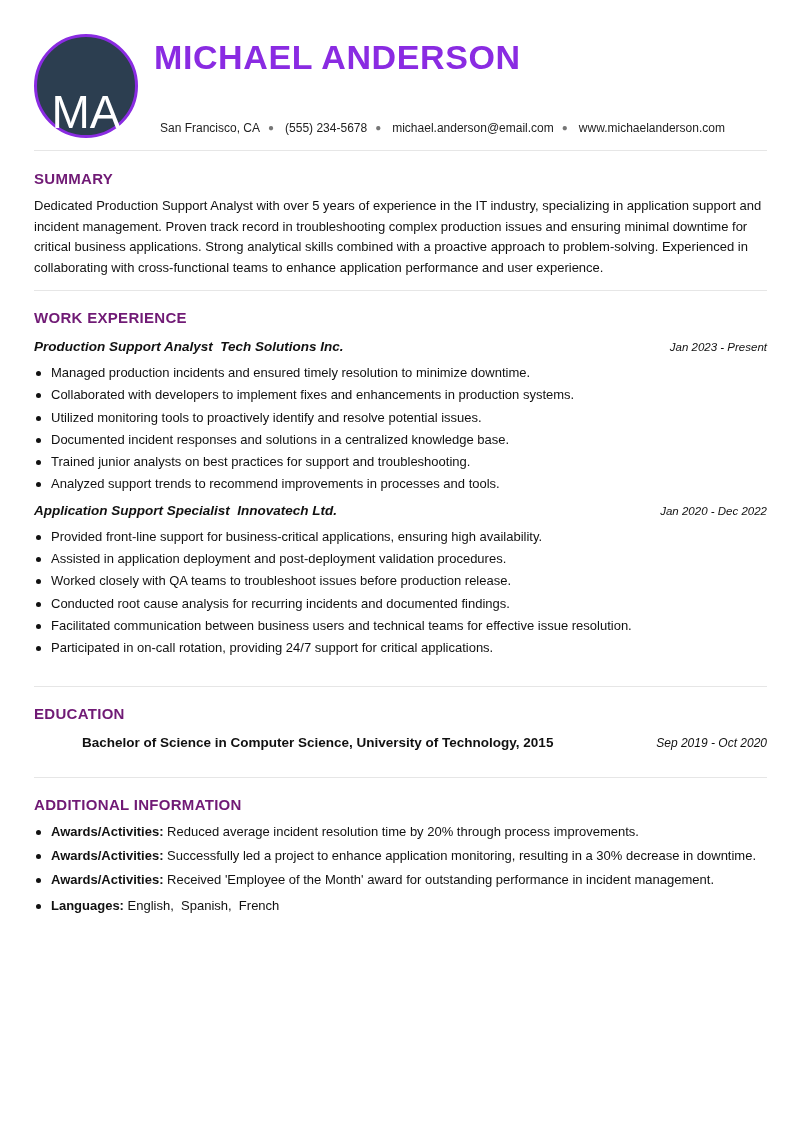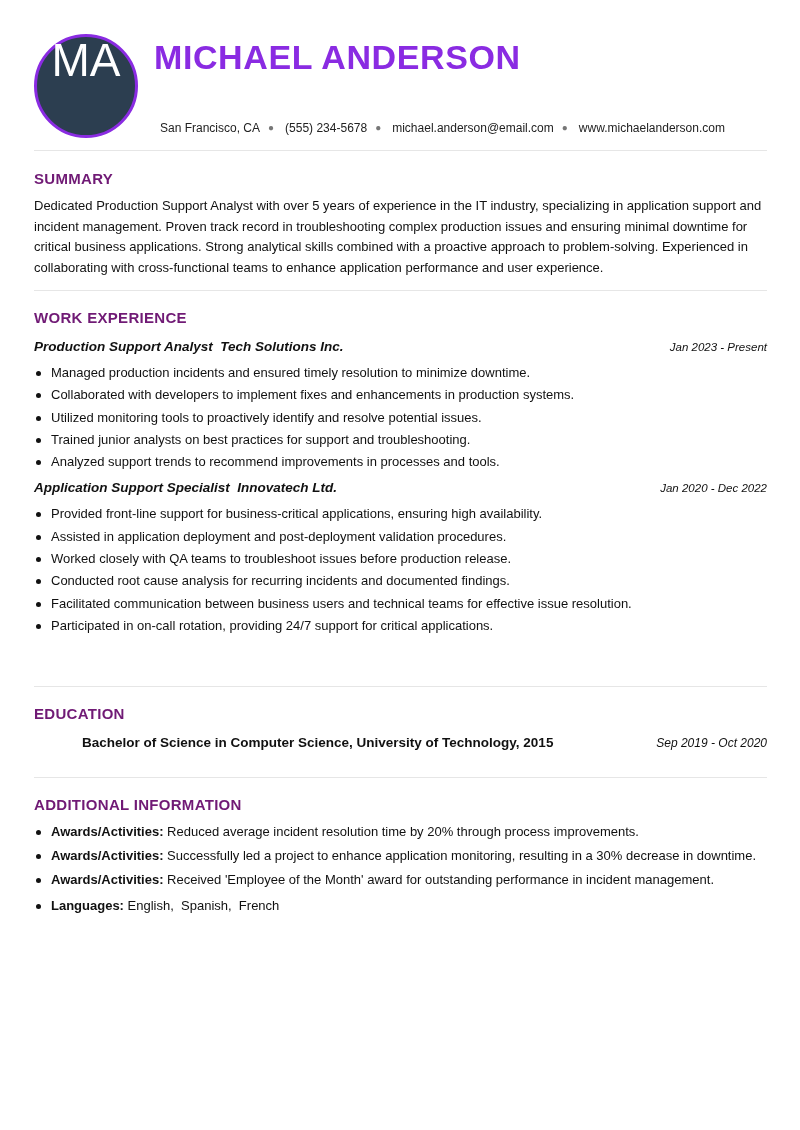--- a/index.html
+++ b/index.html
@@ -10,21 +10,21 @@
     position: relative;
   }
   .page { position: absolute; left: 34px; top: 0; width: 733px; }
 
   
   .header { position: relative; height: 150px; }
   .avatar {
     position: absolute; left: 0; top: 34px;
     width: 98px; height: 98px; border-radius: 50%;
     background: #2c3e50; border: 3px solid #8a2be2;
-    display: flex; align-items: flex-start; justify-content: center;
+    display: flex; align-items: flex-end; justify-content: center;
   }
   .avatar span { color: #ffffff; font-size: 46px; letter-spacing: 0px; line-height: 1; }
   .name {
     position: absolute; left: 120px; top: 37px;
     font-size: 34px; font-weight: bold; color: #8a2be2; letter-spacing: 0.6px;
     line-height: 40px; white-space: nowrap;
   }
   .role {
     position: absolute; left: 120px; top: 88px;
     font-size: 16px; color: #111; line-height: 20px;
@@ -112,20 +112,21 @@
 
     <div style="margin-top:11px;">
       <div class="job-head">
         <span class="title" style="white-space:pre;">Production Support Analyst  Tech Solutions Inc.</span>
         <span class="date">Jan 2023 - Present</span>
       </div>
       <ul class="bullets">
         <li>Managed production incidents and ensured timely resolution to minimize downtime.</li>
         <li>Collaborated with developers to implement fixes and enhancements in production systems.</li>
         <li>Utilized monitoring tools to proactively identify and resolve potential issues.</li>
+        <li>Documented incident responses and solutions in a centralized knowledge base.</li>
         <li>Trained junior analysts on best practices for support and troubleshooting.</li>
         <li>Analyzed support trends to recommend improvements in processes and tools.</li>
       </ul>
     </div>
 
     <div style="margin-top:6px;">
       <div class="job-head">
         <span class="title" style="white-space:pre;">Application Support Specialist  Innovatech Ltd.</span>
         <span class="date">Jan 2020 - Dec 2022</span>
       </div>

